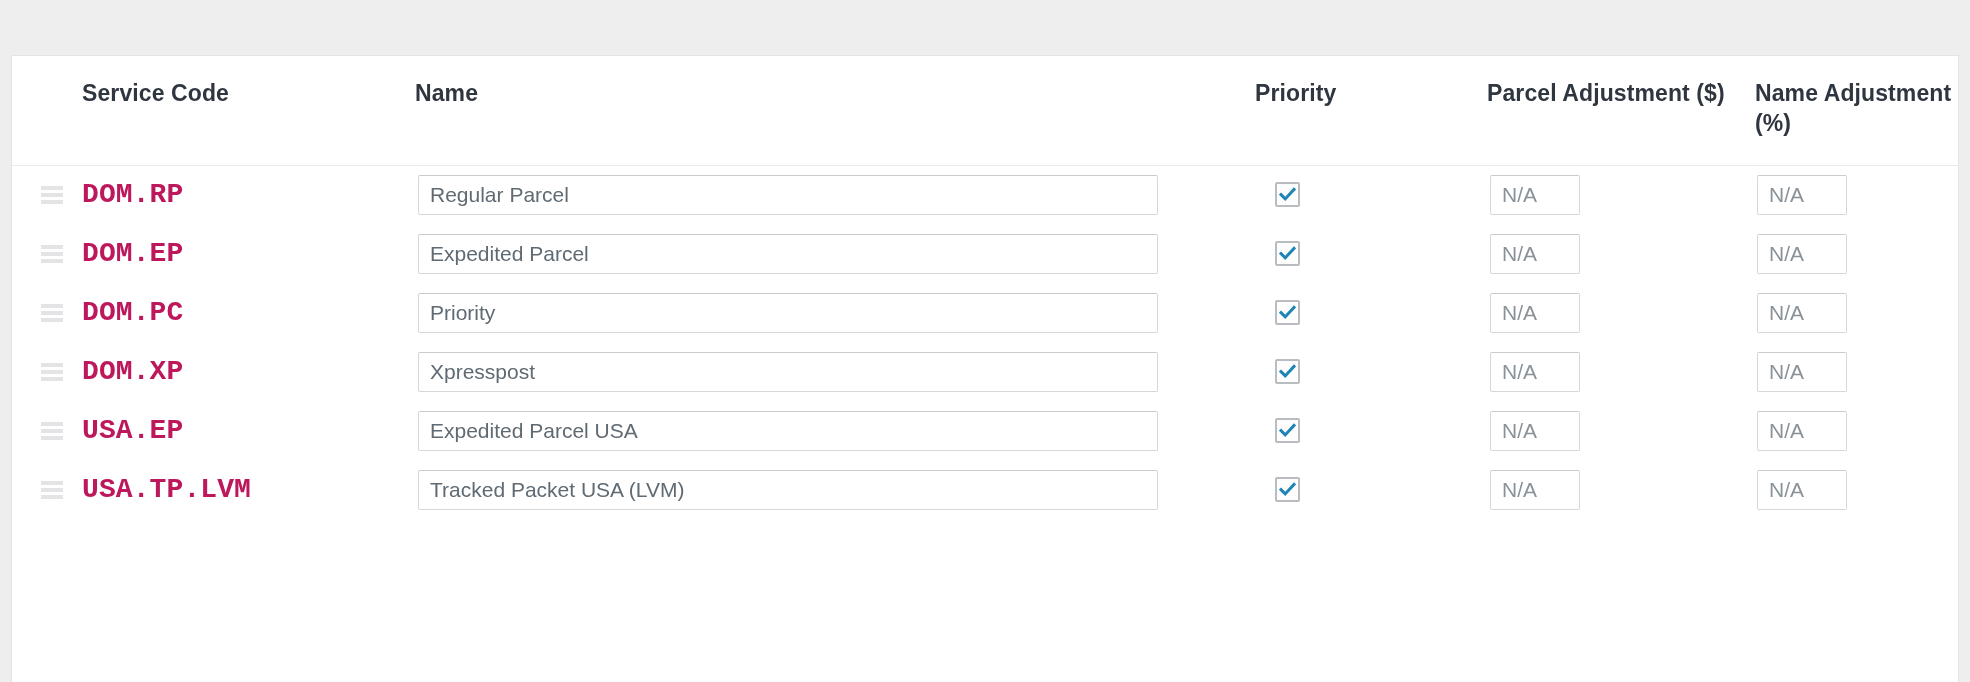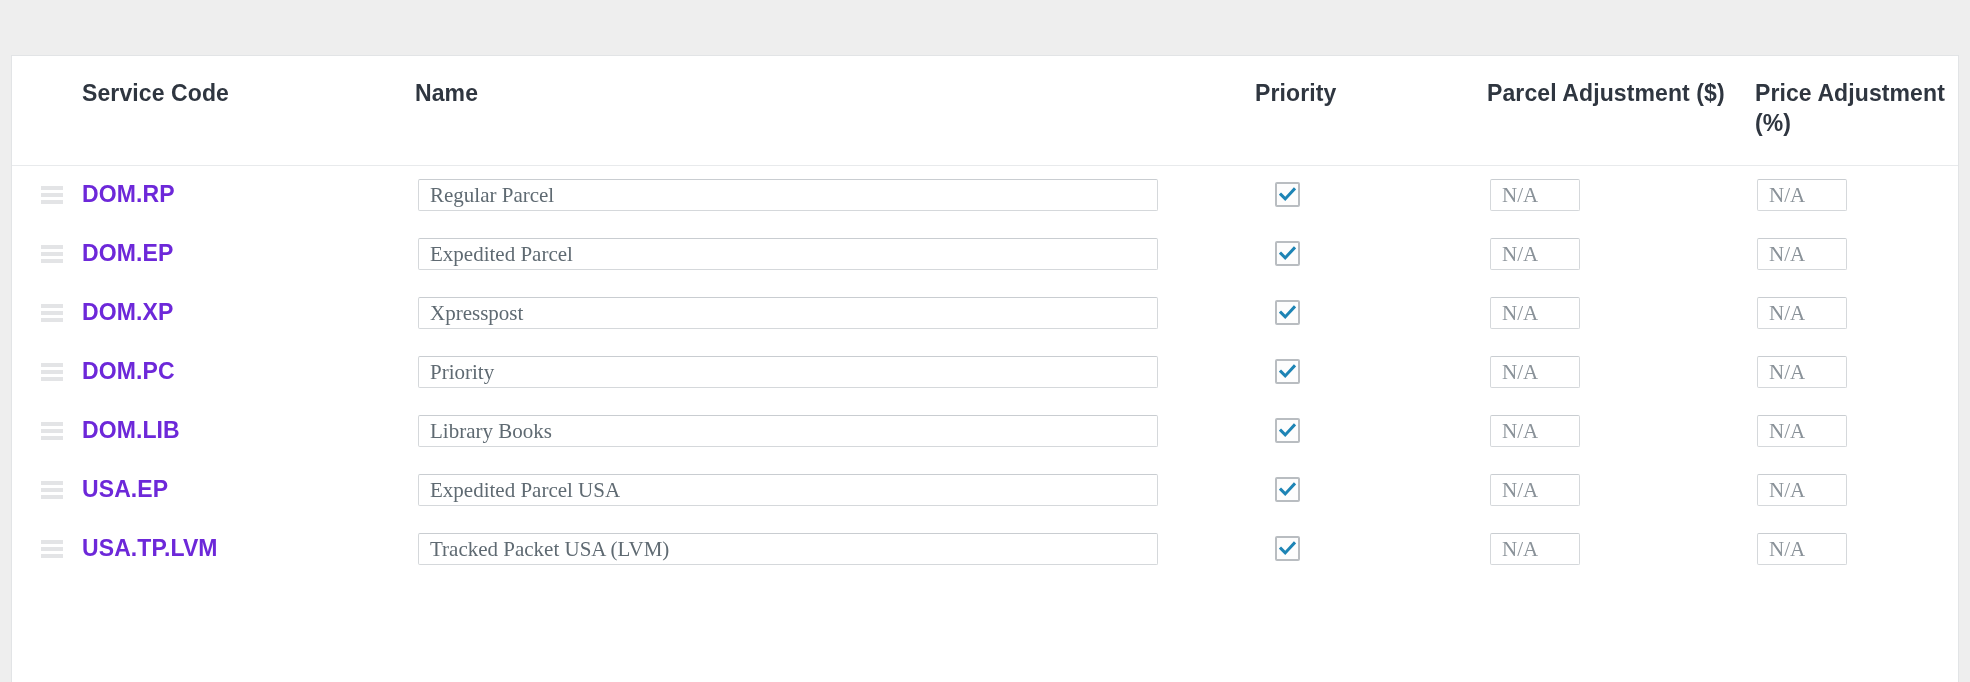--- a/index.html
+++ b/index.html
@@ -86,39 +86,40 @@
   .drag-handle span {
     display: block;
     height: 4px;
     width: 22px;
     background: #e3e4e6;
     border-radius: 0;
   }
 
   
   .service-code {
-    font-size: 23px;
+    font-size: 28px;
     font-weight: bold;
-    color: #6d28d9;
+    color: #be185d;
     white-space: nowrap;
     letter-spacing: 0.1px;
+    font-family: Liberation Mono, monospace;
   }
 
   
   input.txt {
-    font-family: Liberation Serif, serif;
+    font-family: Liberation Sans, sans-serif;
     font-size: 21px;
     color: #5f6a72;
     background: #fff;
     border: 1px solid #d5d8db;
     border-top-color: #c9cdd1;
     border-radius: 2px;
     outline: none;
     padding: 12px 11px;
-    height: 32px;
+    height: 40px;
     line-height: 38px;
   }
   input.txt::placeholder { color: #8a9299; }
   input.name-input {
     width: 740px;
     margin-left: 3px;
   }
   input.adj-input {
     width: 90px;
     margin-left: 3px;
@@ -188,21 +189,21 @@
           <th>
             <span class="hdr-wrap">Name</span>
           </th>
           <th>
             <span class="hdr-wrap">Priority</span>
           </th>
           <th>
             <span class="hdr-wrap">Parcel Adjustment ($)</span>
           </th>
           <th>
-            <span class="hdr-wrap">Price Adjustment (%)</span>
+            <span class="hdr-wrap">Name Adjustment (%)</span>
           </th>
         </tr>
       </thead>
 
       <tbody id="tbody">
           <tr>
             <td>
               <div class="drag-handle">
                 <span></span>
                 <span></span>
@@ -238,74 +239,56 @@
             <td><input type="text" class="txt pct-input" placeholder="N/A" style=""></td>
           </tr>
           <tr>
             <td>
               <div class="drag-handle">
                 <span></span>
                 <span></span>
                 <span></span>
               </div>
             </td>
+            <td class="td-code"><span class="service-code">DOM.PC</span></td>
+            <td><input type="text" class="txt name-input" value="Priority" style=""></td>
+            <td class="td-enabled"><label class="cb-wrap"><input type="checkbox" checked="" style=""><span class="cb-box">
+                  <svg width="17" height="17" viewBox="0 0 17 17">
+                    <path d="M2 8.6 L6.2 12.9 L15 3.4" fill="none" stroke="#1d84b5" stroke-width="3" stroke-linecap="square" stroke-linejoin="miter"></path>
+                  </svg>
+                </span></label></td>
+            <td><input type="text" class="txt adj-input" placeholder="N/A" style=""></td>
+            <td><input type="text" class="txt pct-input" placeholder="N/A" style=""></td>
+          </tr>
+          <tr>
+            <td>
+              <div class="drag-handle">
+                <span></span>
+                <span></span>
+                <span></span>
+              </div>
+            </td>
             <td class="td-code"><span class="service-code">DOM.XP</span></td>
             <td><input type="text" class="txt name-input" value="Xpresspost" style=""></td>
             <td class="td-enabled"><label class="cb-wrap"><input type="checkbox" checked="" style=""><span class="cb-box">
                   <svg width="17" height="17" viewBox="0 0 17 17">
                     <path d="M2 8.6 L6.2 12.9 L15 3.4" fill="none" stroke="#1d84b5" stroke-width="3" stroke-linecap="square" stroke-linejoin="miter"></path>
                   </svg>
                 </span></label></td>
             <td><input type="text" class="txt adj-input" placeholder="N/A" style=""></td>
             <td><input type="text" class="txt pct-input" placeholder="N/A" style=""></td>
           </tr>
           <tr>
             <td>
               <div class="drag-handle">
                 <span></span>
                 <span></span>
                 <span></span>
               </div>
             </td>
-            <td class="td-code"><span class="service-code">DOM.PC</span></td>
-            <td><input type="text" class="txt name-input" value="Priority" style=""></td>
-            <td class="td-enabled"><label class="cb-wrap"><input type="checkbox" checked="" style=""><span class="cb-box">
-                  <svg width="17" height="17" viewBox="0 0 17 17">
-                    <path d="M2 8.6 L6.2 12.9 L15 3.4" fill="none" stroke="#1d84b5" stroke-width="3" stroke-linecap="square" stroke-linejoin="miter"></path>
-                  </svg>
-                </span></label></td>
-            <td><input type="text" class="txt adj-input" placeholder="N/A" style=""></td>
-            <td><input type="text" class="txt pct-input" placeholder="N/A" style=""></td>
-          </tr>
-          <tr>
-            <td>
-              <div class="drag-handle">
-                <span></span>
-                <span></span>
-                <span></span>
-              </div>
-            </td>
-            <td class="td-code"><span class="service-code">DOM.LIB</span></td>
-            <td><input type="text" class="txt name-input" value="Library Books" style=""></td>
-            <td class="td-enabled"><label class="cb-wrap"><input type="checkbox" checked="" style=""><span class="cb-box">
-                  <svg width="17" height="17" viewBox="0 0 17 17">
-                    <path d="M2 8.6 L6.2 12.9 L15 3.4" fill="none" stroke="#1d84b5" stroke-width="3" stroke-linecap="square" stroke-linejoin="miter"></path>
-                  </svg>
-                </span></label></td>
-            <td><input type="text" class="txt adj-input" placeholder="N/A" style=""></td>
-            <td><input type="text" class="txt pct-input" placeholder="N/A" style=""></td>
-          </tr>
-          <tr>
-            <td>
-              <div class="drag-handle">
-                <span></span>
-                <span></span>
-                <span></span>
-              </div>
-            </td>
             <td class="td-code"><span class="service-code">USA.EP</span></td>
             <td><input type="text" class="txt name-input" value="Expedited Parcel USA" style=""></td>
             <td class="td-enabled"><label class="cb-wrap"><input type="checkbox" checked="" style=""><span class="cb-box">
                   <svg width="17" height="17" viewBox="0 0 17 17">
                     <path d="M2 8.6 L6.2 12.9 L15 3.4" fill="none" stroke="#1d84b5" stroke-width="3" stroke-linecap="square" stroke-linejoin="miter"></path>
                   </svg>
                 </span></label></td>
             <td><input type="text" class="txt adj-input" placeholder="N/A" style=""></td>
             <td><input type="text" class="txt pct-input" placeholder="N/A" style=""></td>
           </tr>

